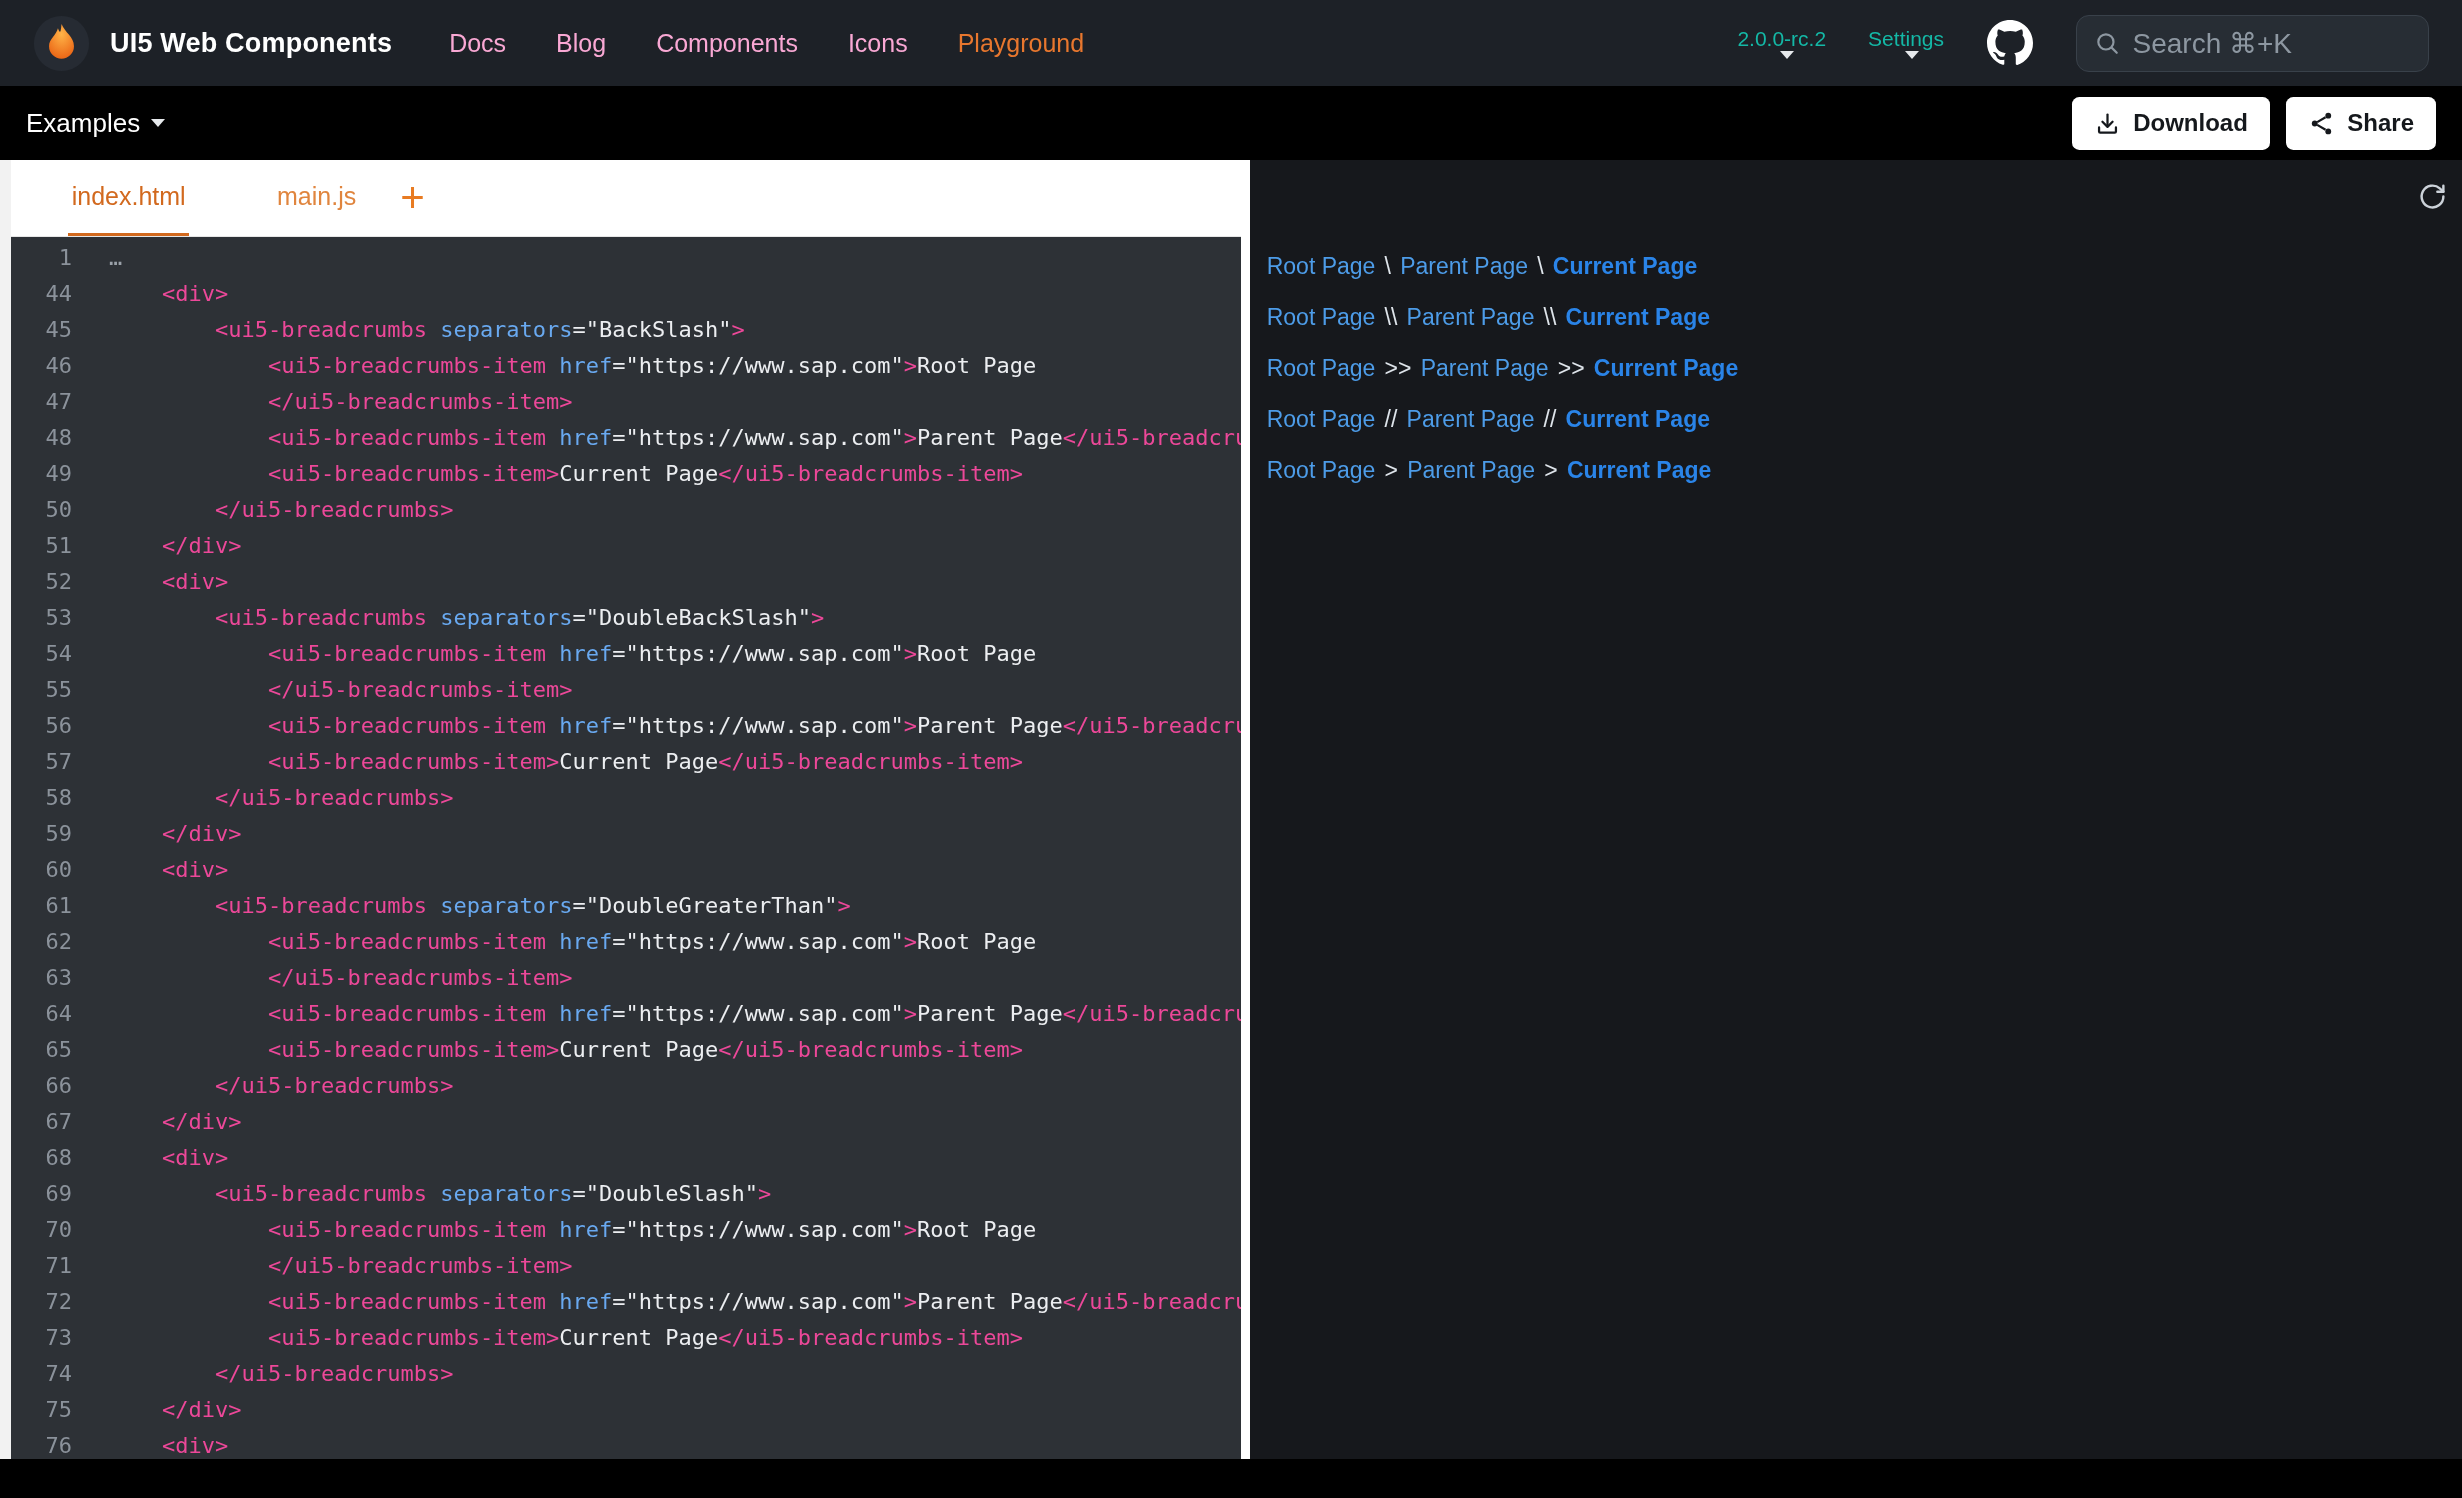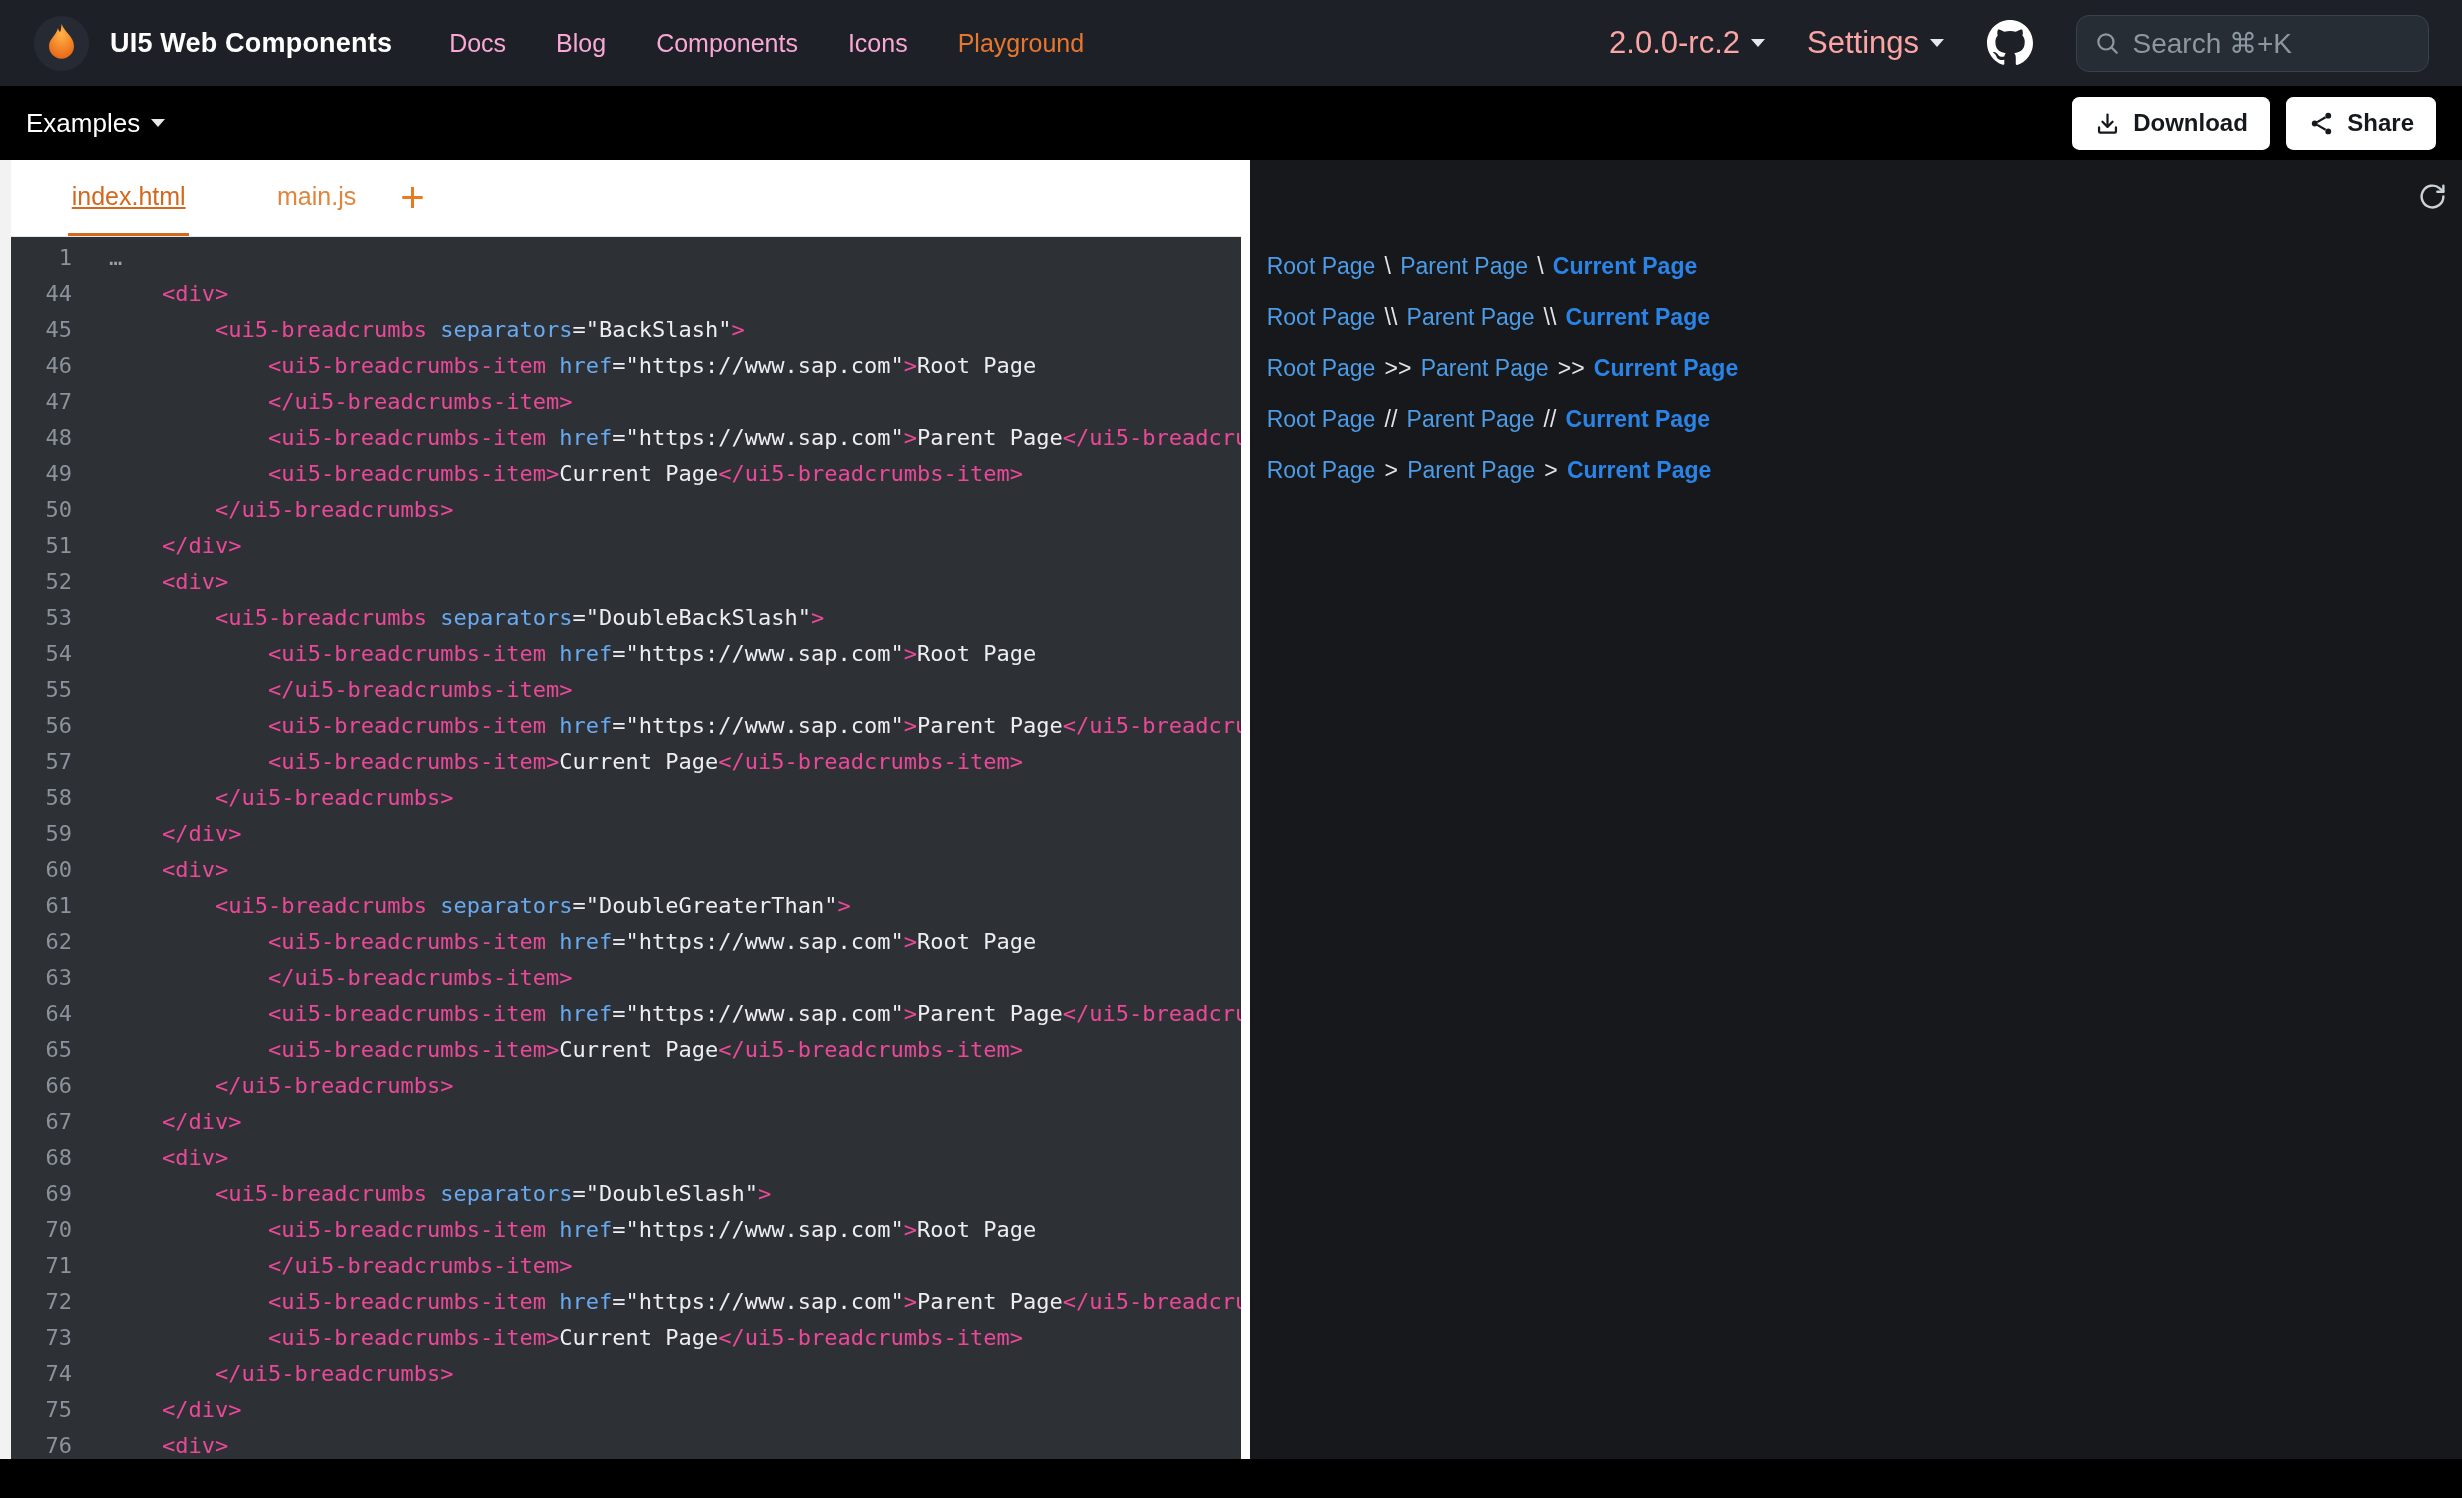--- a/index.html
+++ b/index.html
@@ -16,21 +16,21 @@
     display: flex; align-items: center;
     padding: 0 33px;
   }
   .logo { width: 57px; height: 57px; flex-shrink: 0; cursor: pointer; }
   .logo svg { width: 100%; height: 100%; display: block; }
   .site-title { font-size: 27px; font-weight: 700; color: #fff; margin-left: 20px; letter-spacing: 0.2px; white-space: nowrap; }
   .nav-links { display: flex; gap: 50px; margin-left: 57px; align-items: center; }
   .nav-link { font-size: 25px; color: #f9a8d4; text-decoration: none; cursor: pointer; white-space: nowrap; }
   .nav-link.active { color: #e8772e; }
   .nav-right { margin-left: auto; display: flex; align-items: center; gap: 42px; }
-  .dropdown { font-size: 31px; color: #fca5a5; display: flex; align-items: center; cursor: pointer; white-space: nowrap; }
+  .dropdown { font-size: 21px; color: #14b8a6; display: flex; align-items: center; cursor: pointer; white-space: nowrap; flex-direction: column; }
   .caret {
     display: inline-block; width: 0; height: 0; margin-left: 11px;
     border-left: 7.3px solid transparent; border-right: 7.3px solid transparent;
     border-top: 8.3px solid #e6e9ec;
   }
   .gh { display: flex; align-items: center; cursor: pointer; }
   .gh svg { width: 48px; height: 48px; }
   .search {
     width: 353px; height: 57px;
     background: #272d34; border: 0.9px solid #39414a; border-radius: 13px;
@@ -62,21 +62,21 @@
 
   .tabbar {
     height: 77px; background: #fff; border-bottom: 0.9px solid #e6e6e6;
     display: flex; align-items: stretch; padding-left: 57px; flex-shrink: 0;
   }
   .tabs-list { display: flex; gap: 84px; }
   .tab {
     display: flex; align-items: center; font-size: 25px; color: #e0853e;
     border-bottom: 3.7px solid transparent; padding: 0 3.7px; cursor: pointer; white-space: nowrap;
   }
-  .tab.active { color: #d2691e; border-bottom-color: #d2691e; font-weight: 500; text-decoration: underline; }
+  .tab.active { color: #d2691e; border-bottom-color: #d2691e; font-weight: 500; }
   .tab-add {
     background: none; border: none; color: #e87b22;
     font-size: 42px; font-weight: 300; margin-left: 33px; padding: 0 7.3px;
     cursor: pointer; align-self: center; font-family: "Liberation Sans", sans-serif; line-height: 1;
   }
 
   .code {
     flex: 1; overflow: hidden; padding-top: 2.8px;
     font-family: "DejaVu Sans Mono", monospace;
     font-size: 22px; line-height: 36px; white-space: pre;

